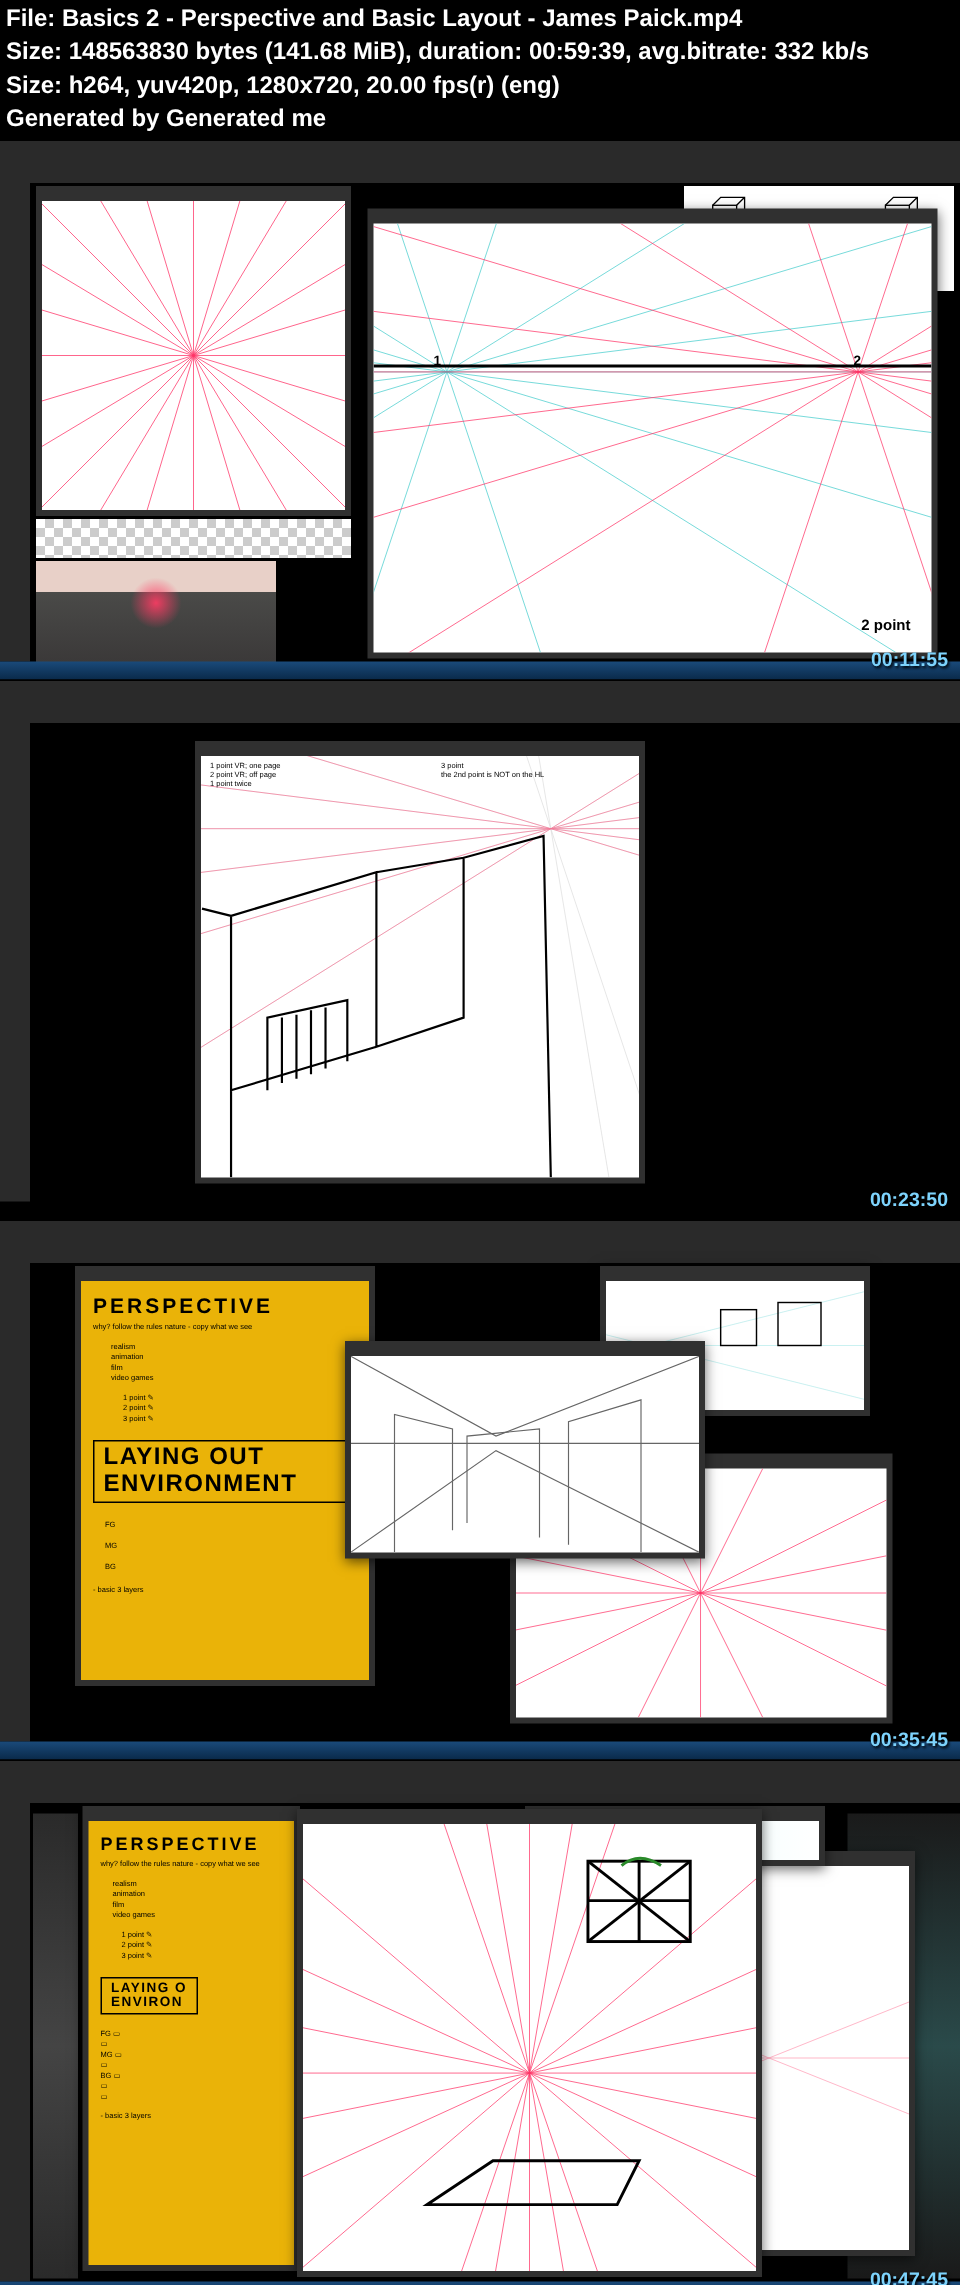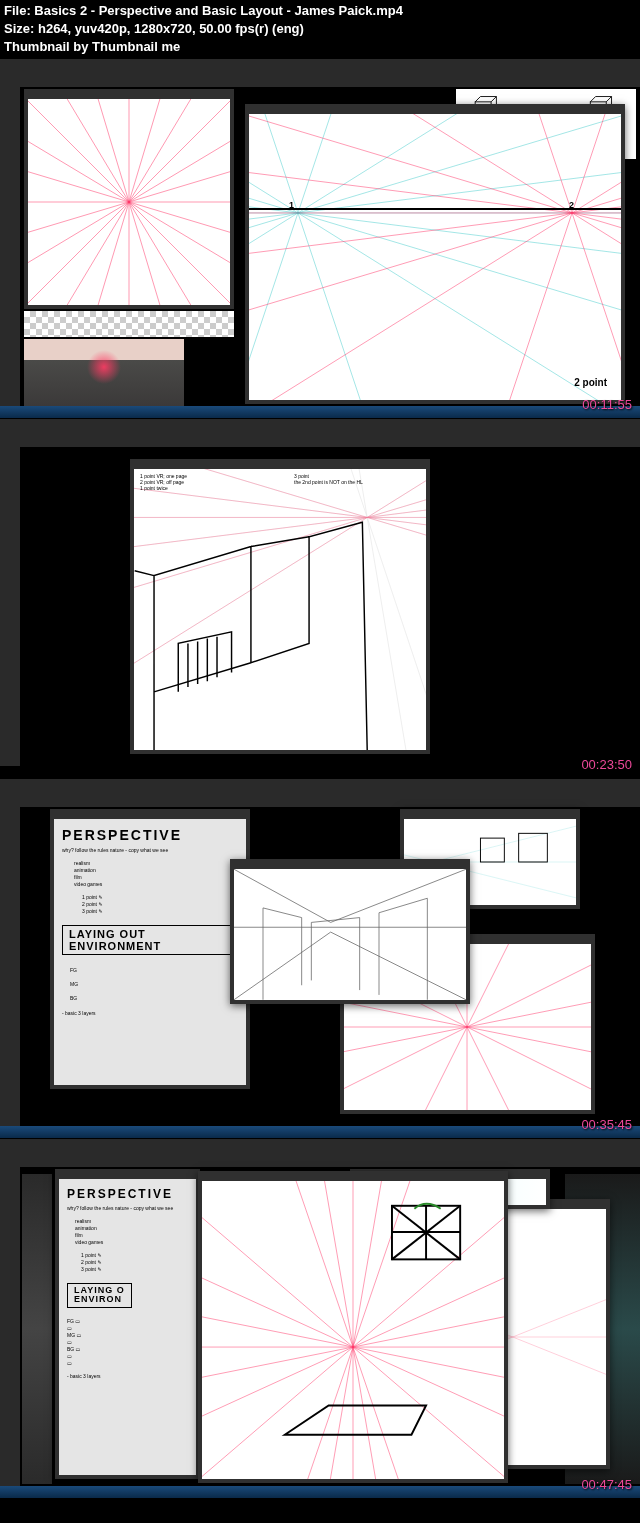--- a/index.html
+++ b/index.html
@@ -7,41 +7,41 @@
     width: 640px;
     background: #000;
     font-family: Arial, sans-serif;
     color: #fff;
     font-size: 13px;
   }
   .header {
     padding: 2px 4px;
     line-height: 1.4;
     font-weight: bold;
-    font-size: 13px;
+    font-size: 16px;
   }
   .thumbs {
     display: flex;
     flex-direction: column;
   }
   .thumb {
     position: relative;
     width: 640px;
     height: 360px;
     background: #000;
     border-bottom: 1px solid #000;
     overflow: hidden;
   }
   .timestamp {
     position: absolute;
     bottom: 6px;
     right: 8px;
     font-size: 13px;
-    color: #ec4899;
-    font-weight: normal;
+    color: #7dd3fc;
+    font-weight: bold;
     text-shadow: 1px 1px 2px #000;
     z-index: 50;
   }
   .taskbar {
     position: absolute;
     bottom: 0; left: 0; right: 0;
     height: 12px;
     background: linear-gradient(#1a4a7a, #0a2a4a);
     z-index: 40;
   }
@@ -84,41 +84,41 @@
     background-image:
       linear-gradient(45deg, #ccc 25%, transparent 25%),
       linear-gradient(-45deg, #ccc 25%, transparent 25%),
       linear-gradient(45deg, transparent 75%, #ccc 75%),
       linear-gradient(-45deg, transparent 75%, #ccc 75%);
     background-size: 12px 12px;
     background-position: 0 0, 0 6px, 6px -6px, -6px 0;
     background-color: #fff;
   }
   .note-canvas {
-    background: #e5e5e5;
+    background: #eab308;
     color: #000;
     padding: 8px;
     font-family: Arial, sans-serif;
   }
   .note-title {
     font-size: 14px;
     font-weight: bold;
     letter-spacing: 2px;
     margin-bottom: 4px;
   }
   .note-small {
     font-size: 5px;
     line-height: 1.4;
     margin-bottom: 6px;
   }
   .note-box {
     border: 1.5px solid #000;
     display: inline-block;
     padding: 2px 6px;
-    font-size: 11px;
+    font-size: 16px;
     font-weight: bold;
     letter-spacing: 1px;
     margin: 4px 0;
   }
   .cityphoto {
     background: linear-gradient(#e8d0c8 30%, #4a4a48 30%, #3a3838);
     position: relative;
   }
   .cityphoto::after {
     content: '';
@@ -132,23 +132,32 @@
 </head>
 <body>
 
 <div class="header">
   <div>
     <span>File:</span>
     <span>Basics 2 - Perspective and Basic Layout - James Paick.mp4</span>
   </div>
   <div>
     <span>Size:</span>
-    <span>h264, yuv420p, 1280x720, 50.00 fps(r) (eng)</span>
-  </div>
-  <div>Thumbnail by Thumbnail me</div>
+    <span>148563830 bytes</span>
+    <span>(141.68 MiB),</span>
+    <span>duration:</span>
+    <span>00:59:39,</span>
+    <span>avg.bitrate:</span>
+    <span>332 kb/s</span>
+  </div>
+  <div>
+    <span>Size:</span>
+    <span>h264, yuv420p, 1280x720, 20.00 fps(r) (eng)</span>
+  </div>
+  <div>Generated by Generated me</div>
 </div>
 
 <div class="thumbs">
 
   <div class="thumb">
     <div class="ps-top"></div>
     <div class="ps-side"></div>
     <div class="taskbar"></div>
 
     <div class="win" style="top:30px;left:24px;width:210px;height:220px;">

